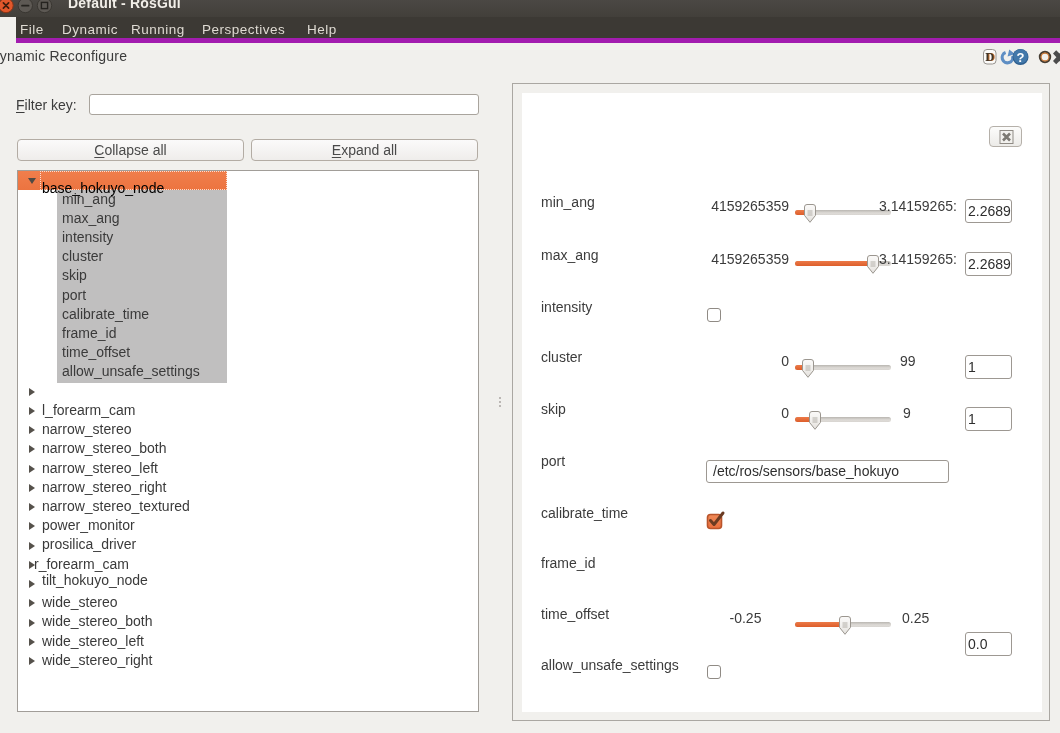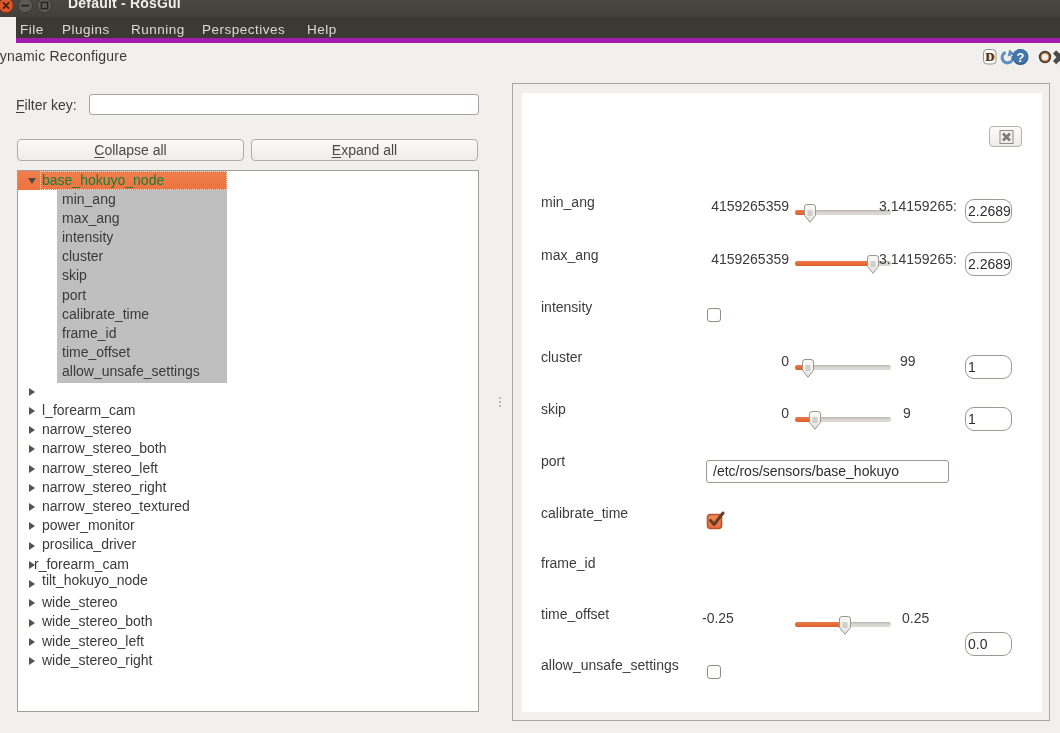--- a/index.html
+++ b/index.html
@@ -49,42 +49,42 @@
 #rightpanel { position:absolute; left:9px; top:9px; width:520px; height:619px; background:#fff; }
 #ptitle { position:absolute; left:88px; top:37px; width:300px; text-align:center;
   font-size:14px; font-weight:bold; color:#474747; text-decoration:underline; }
 #pclose { position:absolute; left:467px; top:33px; width:33px; height:21px;
   border:1px solid #b5b0a9; border-radius:4px; background:linear-gradient(#fcfcfb,#ecebe8); }
 .plabel { position:absolute; left:19px; font-size:14px; color:#3c3c3c; white-space:nowrap; }
 .snum { position:absolute; font-size:14px; color:#3b3b3b; white-space:nowrap; }
 .track { position:absolute; height:5px; border-radius:2.5px; background:linear-gradient(#b9b6b1,#dedbd7 60%,#d8d5d1); }
 .fill { position:absolute; height:5px; border-radius:2.5px; background:linear-gradient(#ec7a48,#dd5e2b); }
 .vbox { position:absolute; left:443px; width:47px; height:24px; background:#fff;
-  border:1px solid #9d9892; border-radius:9px; font-size:14px; color:#2e2e2e; padding:3px 16px 0 2px; }
+  border:1px solid #9d9892; border-radius:3px; font-size:14px; color:#2e2e2e; padding:3px 16px 0 2px; }
 .tinput { position:absolute; left:184px; width:243px; height:23px; background:#fff;
   border:1px solid #9d9892; border-radius:3px; font-size:14px; color:#2e2e2e; padding:2px 0 0 6px; }
 .cbox { position:absolute; width:14px; height:14px; background:#fff; border:1px solid #908b85; border-radius:3px; }
 </style>
 </head>
 <body>
 
 <div id="titlebar">
   <svg class="abs" style="left:-2px; top:-3px" width="56" height="17" viewBox="0 0 56 17">
     <circle cx="8" cy="8.5" r="7.2" fill="#e0572b" stroke="#8c3415" stroke-width="1"></circle>
     <path d="M 5.4 5.9 L 10.6 11.1 M 10.6 5.9 L 5.4 11.1" stroke="#3d1d0d" stroke-width="1.7" stroke-linecap="round"></path>
     <circle cx="27.3" cy="8.5" r="7.2" fill="#5d5954" stroke="#3a3732" stroke-width="1"></circle>
     <path d="M 24 8.7 H 30.6" stroke="#25231f" stroke-width="1.7" stroke-linecap="round"></path>
     <circle cx="46.5" cy="8.5" r="7.2" fill="#5d5954" stroke="#3a3732" stroke-width="1"></circle>
     <rect x="43.4" y="5.4" width="6.2" height="6.2" fill="none" stroke="#25231f" stroke-width="1.4"></rect>
   </svg>
   <div id="wtitle">Default - RosGui</div>
 </div>
 <div id="menubar">
   <span class="menuitem" style="left:4px">File</span>
-  <span class="menuitem" style="left:46px">Plugins</span>
+  <span class="menuitem" style="left:46px">Dynamic</span>
   <span class="menuitem" style="left:115px">Running</span>
   <span class="menuitem" style="left:186px">Perspectives</span>
   <span class="menuitem" style="left:291px">Help</span>
 </div>
 
 <div id="docktitle">Dynamic Reconfigure</div>
 
 <svg class="abs" style="left:983px; top:49px" width="77" height="17" viewBox="0 0 77 17">
   <rect x="0.5" y="0.5" width="12.5" height="14.5" rx="3.5" fill="#fbfaf8" stroke="#97938e"></rect>
   <text x="7.8" y="12.3" font-size="12.5" font-weight="bold" fill="#c8732f" text-anchor="middle" font-family="Liberation Serif">D</text>
@@ -102,21 +102,21 @@
 <div id="filterlabel"><span class="mn">F</span>ilter key:</div>
 <div id="filterinput"></div>
 <div class="pbtn" id="btncollapse"><span class="mn">C</span>ollapse all</div>
 <div class="pbtn" id="btnexpand"><span class="mn">E</span>xpand all</div>
 
 <div id="tree">
   <div id="selrow"></div>
   <div style="position:absolute; left:22px; top:0px; width:187px; height:19px; border:1px dotted rgba(255,255,255,0.75)"></div>
   <div id="grayblock"></div>
   <div class="tri-open" style="left:10px; top:7px"></div>
-  <div class="trow" style="left:24px; top:1px; color:#15803d">base_hokuyo_node</div>
+  <div class="trow" style="left:24px; top:9px; color:#000000">base_hokuyo_node</div>
   <div class="trow" style="left:44px; top:20px">min_ang</div>
   <div class="trow" style="left:44px; top:39px">max_ang</div>
   <div class="trow" style="left:44px; top:58px">intensity</div>
   <div class="trow" style="left:44px; top:77px">cluster</div>
   <div class="trow" style="left:44px; top:96px">skip</div>
   <div class="trow" style="left:44px; top:116px">port</div>
   <div class="trow" style="left:44px; top:135px">calibrate_time</div>
   <div class="trow" style="left:44px; top:154px">frame_id</div>
   <div class="trow" style="left:44px; top:173px">time_offset</div>
   <div class="trow" style="left:44px; top:192px">allow_unsafe_settings</div>
@@ -218,21 +218,21 @@
 
   <div class="plabel" style="top:412px">calibrate_time</div>
   <svg class="abs" style="left:184px; top:415px" width="20" height="22" viewBox="0 0 20 22">
     <rect x="1.5" y="6.5" width="14" height="14" rx="3" fill="url(#obg)" stroke="#b9542b" stroke-width="1.6"></rect>
     <path d="M 4.5 12.5 L 8 16.5 L 17 5" fill="none" stroke="#6b3b22" stroke-width="3" stroke-linecap="round" stroke-linejoin="round"></path>
   </svg>
 
   <div class="plabel" style="top:462px">frame_id</div>
 
   <div class="plabel" style="top:513px">time_offset</div>
-  <div class="snum" style="left:180px; top:517px; width:87px; text-align:left">-0.25</div>
+  <div class="snum" style="left:180px; top:517px; width:87px; text-align:center">-0.25</div>
   <div class="track" style="left:273px; top:528.5px; width:96px"></div>
   <div class="fill" style="left:273px; top:528.5px; width:53px"></div>
   <svg class="abs hndl" style="left:317px; top:522.5px" width="12" height="19" viewBox="0 0 12 19">
         <path d="M 0.5 3 A 2.5 2.5 0 0 1 3 0.5 L 9 0.5 A 2.5 2.5 0 0 1 11.5 3 L 11.5 11.4 L 6 18.3 L 0.5 11.4 Z" fill="url(#hg)" stroke="#9b968f" stroke-width="1"></path>
         <path d="M 3.5 7 H 8.5 M 3.5 9 H 8.5 M 3.5 11 H 8.5" stroke="#b3afa8" stroke-width="1"></path>
       </svg>
   <div class="snum" style="left:380px; top:517px">0.25</div>
   <div class="vbox" style="top:539px">0.0</div>
 
   <div class="plabel" style="top:564px">allow_unsafe_settings</div>

